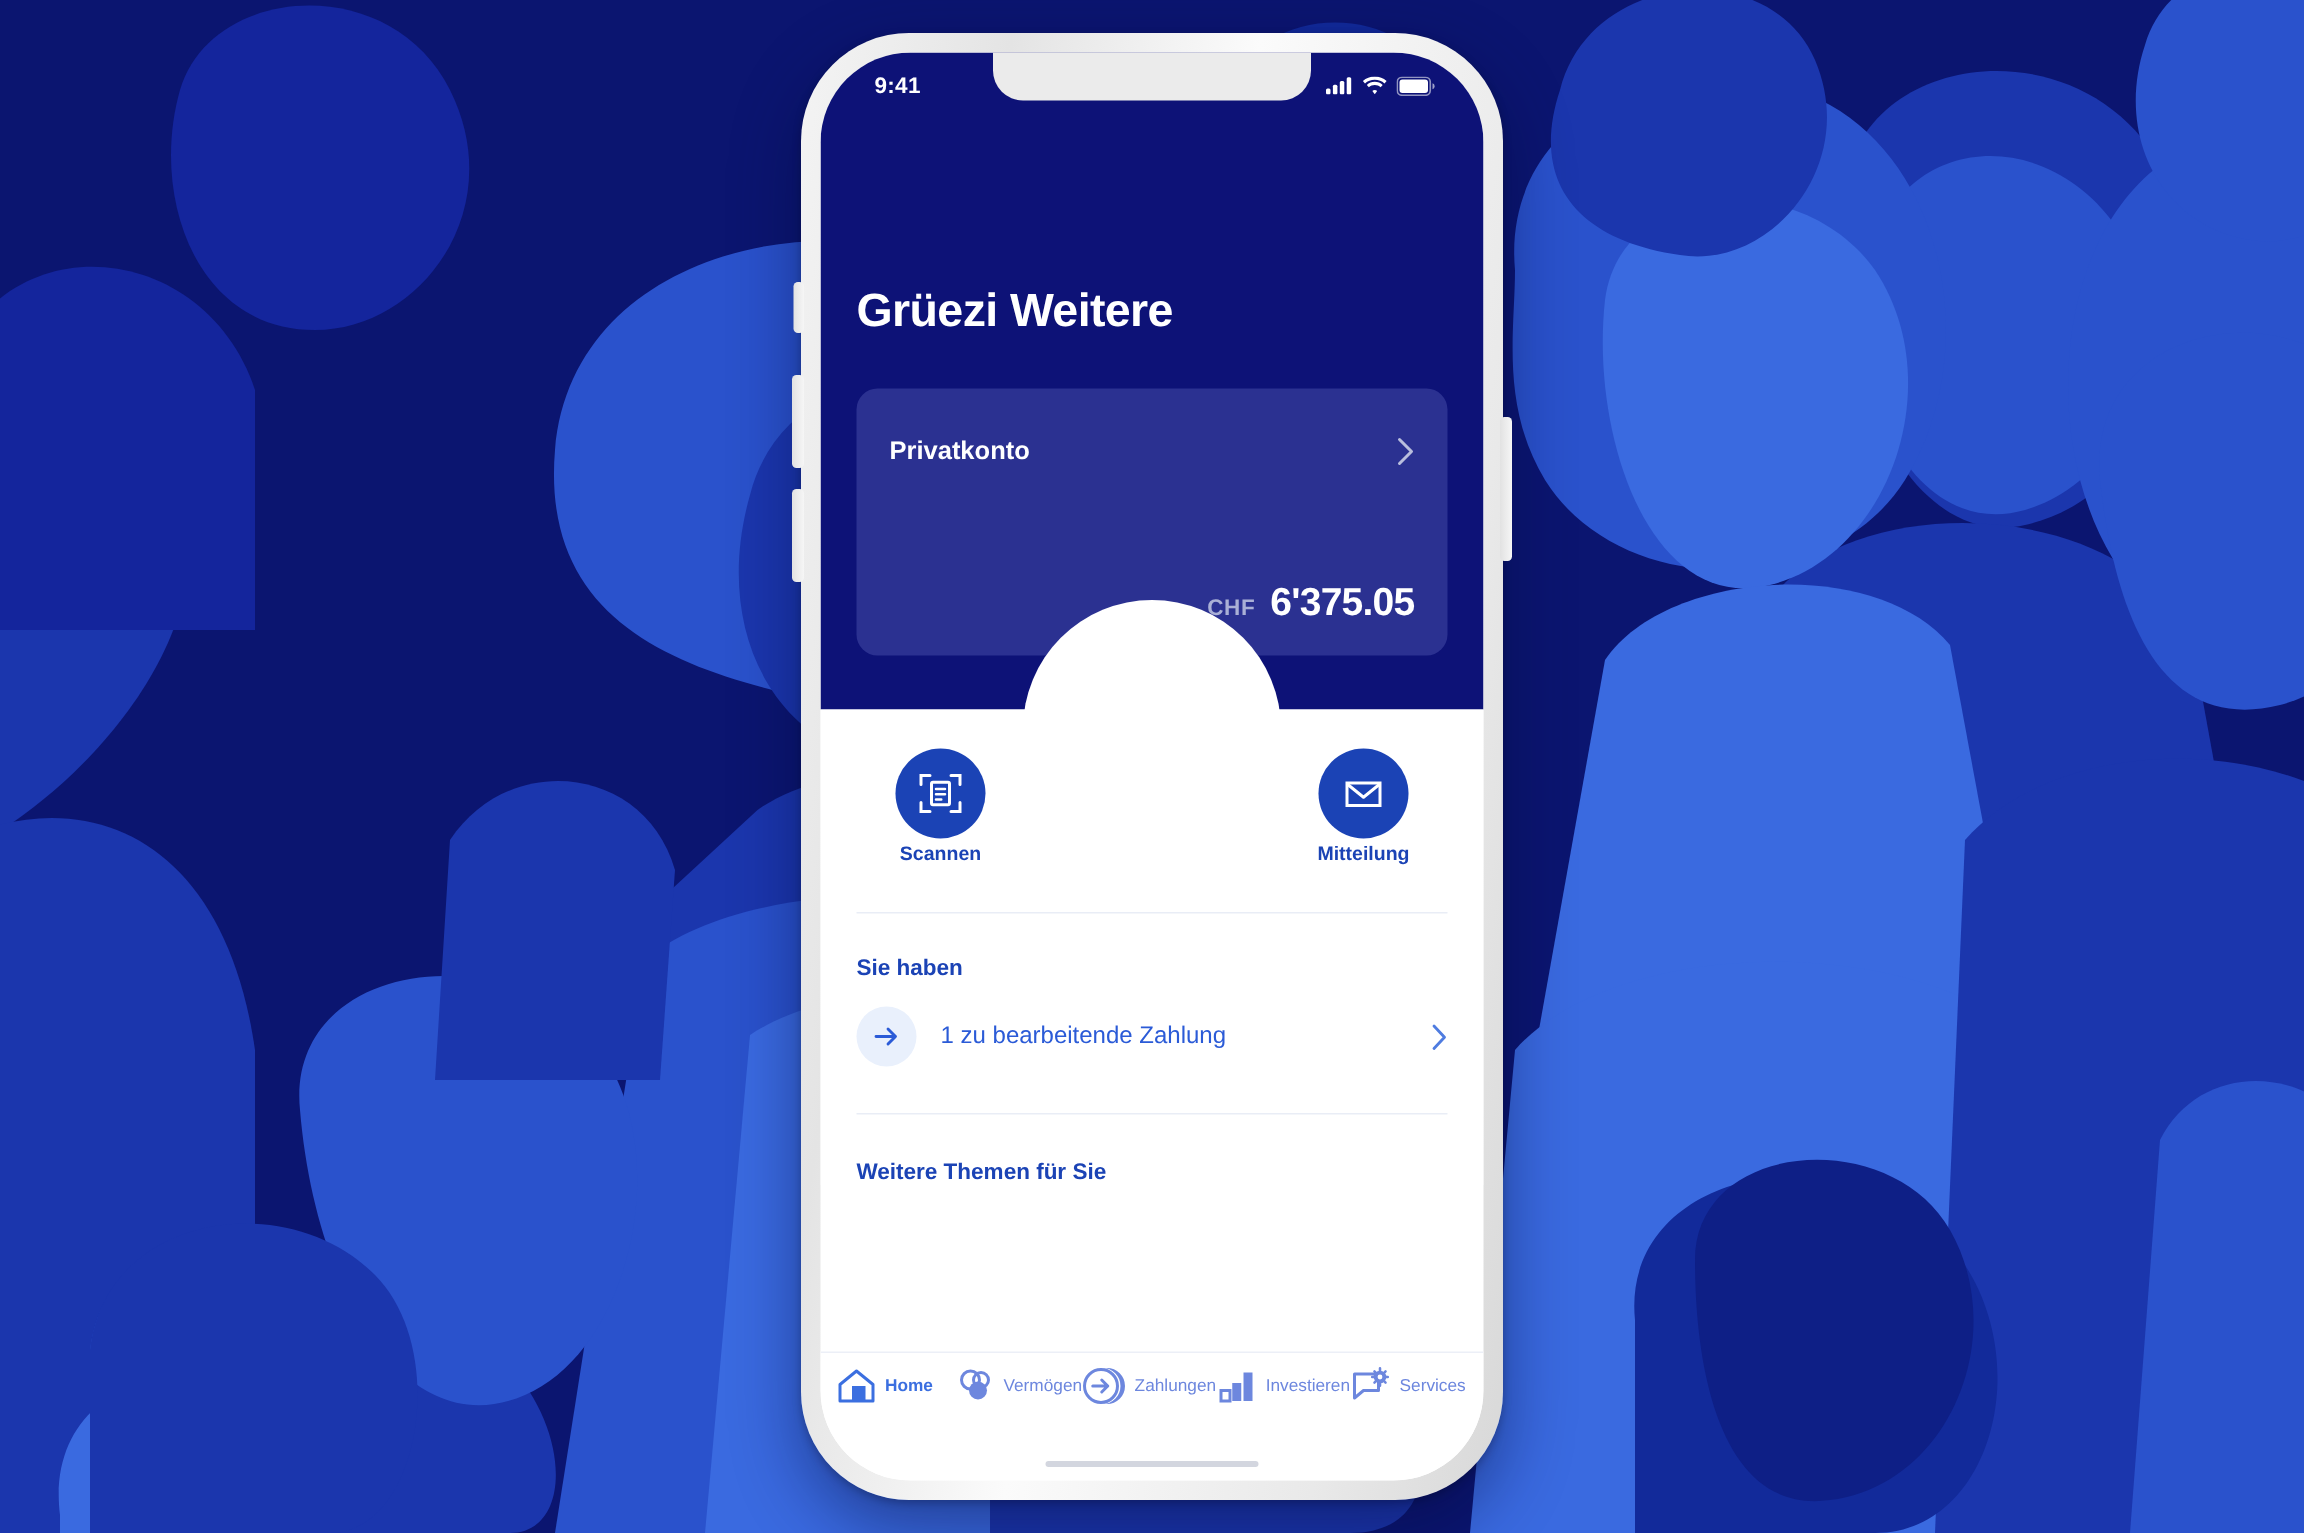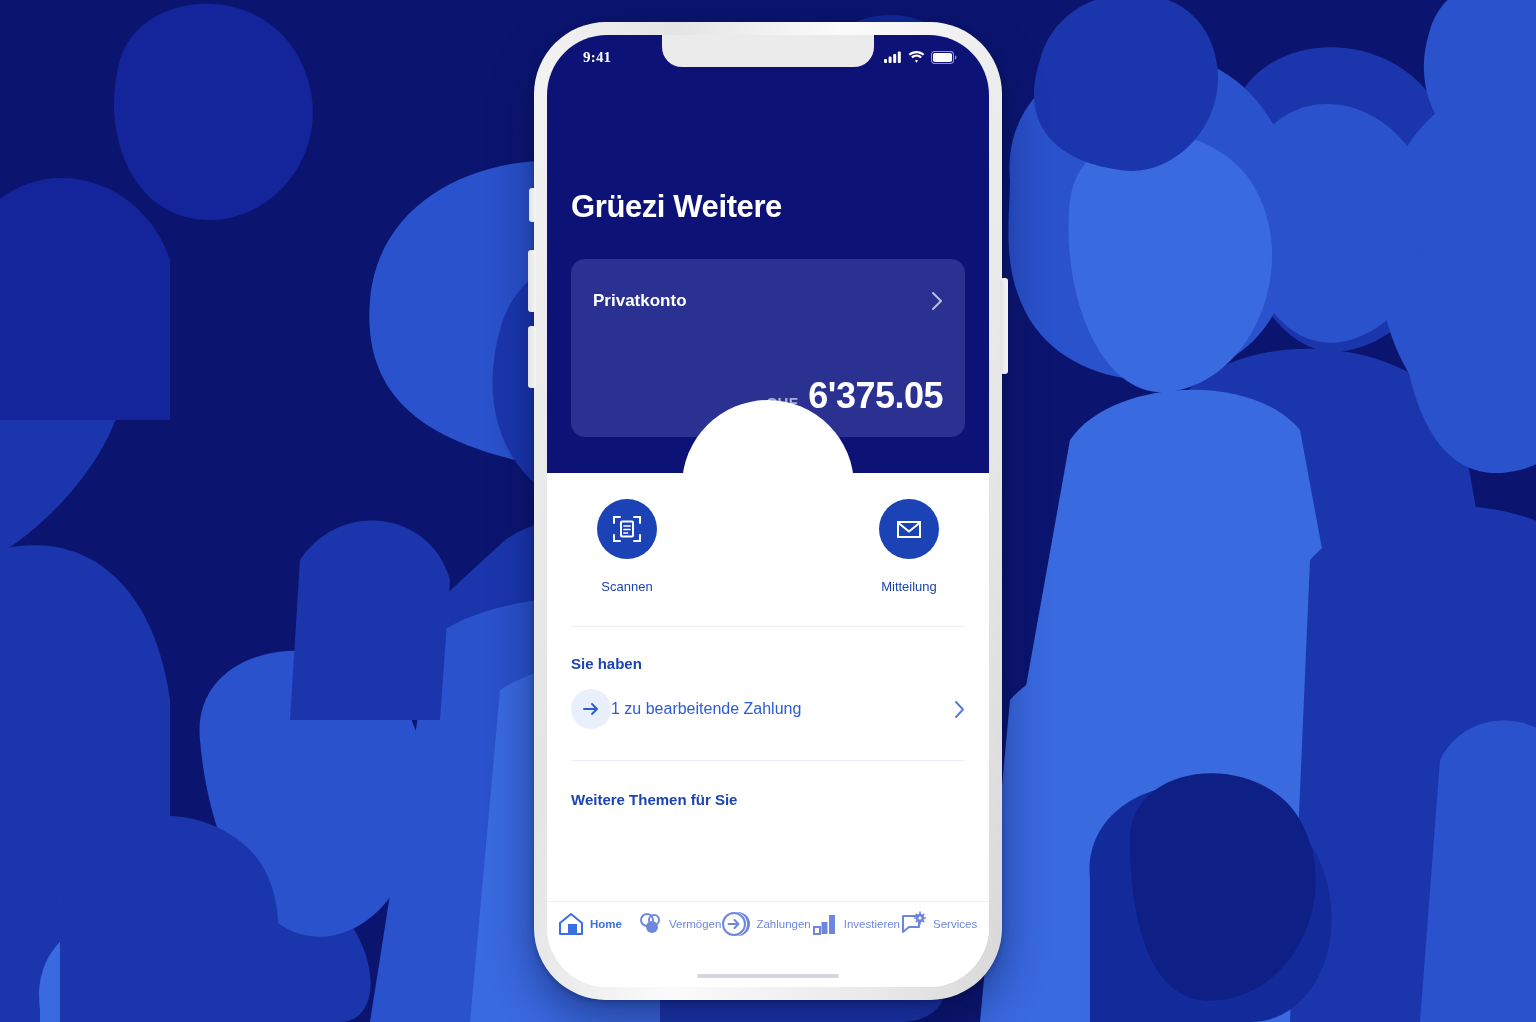--- a/index.html
+++ b/index.html
@@ -48,21 +48,21 @@
   .app-header {
     position: relative;
     background: #0d1277;
     height: 438px;
     padding: 0 24px;
     z-index: 2;
   }
   .status-bar {
     display: flex; align-items: center; justify-content: space-between;
     height: 44px; padding: 0 8px 0 12px;
-    color: #fff; font-size: 15px; font-weight: bold; letter-spacing: .2px; font-family: Liberation Serif, serif;
+    color: #fff; font-size: 15px; font-weight: bold; letter-spacing: .2px;
   }
   .status-right { display: flex; align-items: center; gap: 6px; }
   .greeting {
     color: #ffffff; font-size: 31px; font-weight: bold;
     letter-spacing: -.4px; margin-top: 110px;
   }
 
   .account-card {
     margin-top: 34px;
     background: #2b3191;
@@ -72,21 +72,21 @@
     position: relative;
   }
   .account-card-top { display: flex; align-items: center; justify-content: space-between; }
   .account-name { color: #fff; font-size: 17px; font-weight: bold; }
   .chev-light { color: #b9bedd; }
   .balance-row {
     position: absolute; right: 22px; bottom: 20px;
     display: flex; align-items: baseline; gap: 10px;
   }
   .balance-ccy { color: #aab0d6; font-size: 15px; font-weight: bold; letter-spacing: .4px; text-align: right; }
-  .balance-amount { color: #fff; font-size: 36px; font-weight: bold; letter-spacing: -.5px; }
+  .balance-amount { color: #fff; font-size: 26px; font-weight: bold; letter-spacing: -.5px; }
 
   
   .notch-cut {
     position: absolute; left: 50%; transform: translateX(-50%);
     top: 365px; width: 172px; height: 172px;
     background: #ffffff; border-radius: 50%; z-index: 6;
   }
 
   
   .app-body { position: relative; background: #fff; z-index: 4; padding: 0 24px; }
@@ -94,30 +94,30 @@
   .quick-actions {
     display: flex; align-items: flex-start; justify-content: space-between;
     padding: 26px 8px 0;
   }
   .qa { display: flex; flex-direction: column; align-items: center; width: 96px; }
   .qa-circle {
     width: 60px; height: 60px; border-radius: 50%;
     background: #1b43b5; display: flex; align-items: center; justify-content: center;
   }
   .qa-plain { height: 60px; display: flex; align-items: center; justify-content: center; }
-  .qa-label { margin-top: 20px; font-size: 13px; font-weight: normal; color: #1b43b5; }
+  .qa-label { margin-top: 2px; font-size: 13px; font-weight: bold; color: #1b43b5; }
 
   .divider { height: 1px; background: #e9edf6; margin: 32px 0 0; }
 
   .section-title {
     font-size: 15px; font-weight: bold; color: #1b43b5;
     margin-top: 28px;
   }
   .list-row {
-    display: flex; align-items: center; 
+    display: flex; align-items: center; gap: 16px;
     padding: 17px 0; 
   }
   .row-icon {
     width: 40px; height: 40px; border-radius: 50%;
     background: #e9f0fc; display: flex; align-items: center; justify-content: center; flex: 0 0 40px;
   }
   .row-label { flex: 1; font-size: 16px; color: #2b5bd7; }
   .chev-blue { color: #4f7ce0; }
 
   .themes-title { font-size: 15px; font-weight: bold; color: #1b43b5; margin-top: 30px; }

